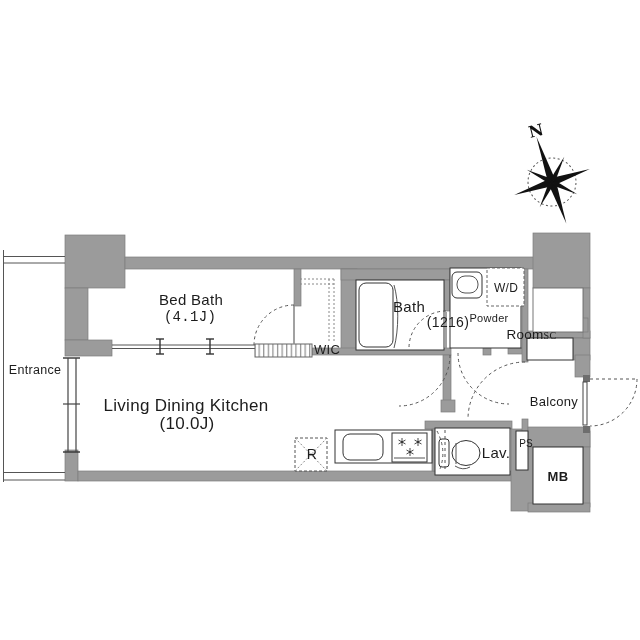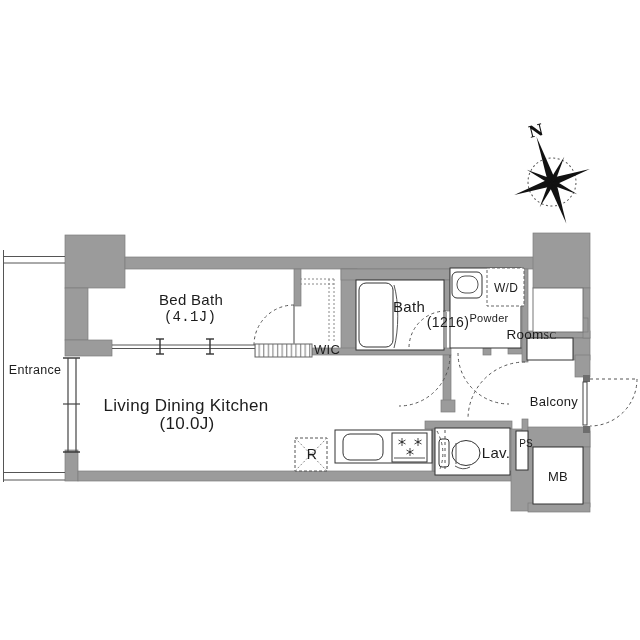--- a/index.html
+++ b/index.html
@@ -217,15 +217,15 @@
 
   <div class="lbl" style="left:186px;top:406px;font-size:17px;">Living Dining Kitchen</div>
   <div class="lbl" style="left:187px;top:424px;font-size:17px;">(10.0J)</div>
 
   <div class="lbl" style="left:312px;top:454px;font-size:14px;">R</div>
 
   <div class="lbl" style="left:496px;top:452px;font-size:15px;">Lav.</div>
 
   <div class="ps-lbl" style="left:518px;top:438px;width:16px;font-size:10px;">PS</div>
 
-  <div class="lbl" style="left:558px;top:476px;font-size:13px;">MB</div>
+  <div class="lbl" style="left:558px;top:476px;font-size:13px;font-weight:bold;">MB</div>
 
 </div>
 
 </body></html>

